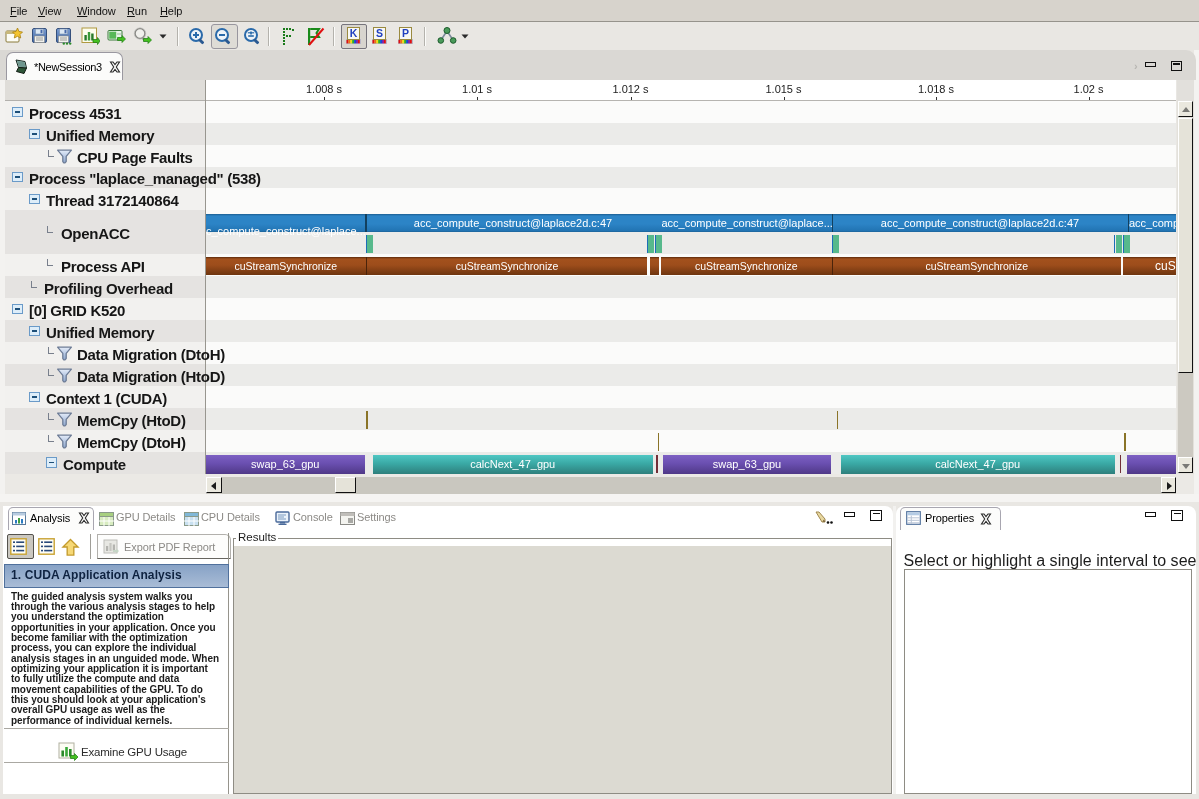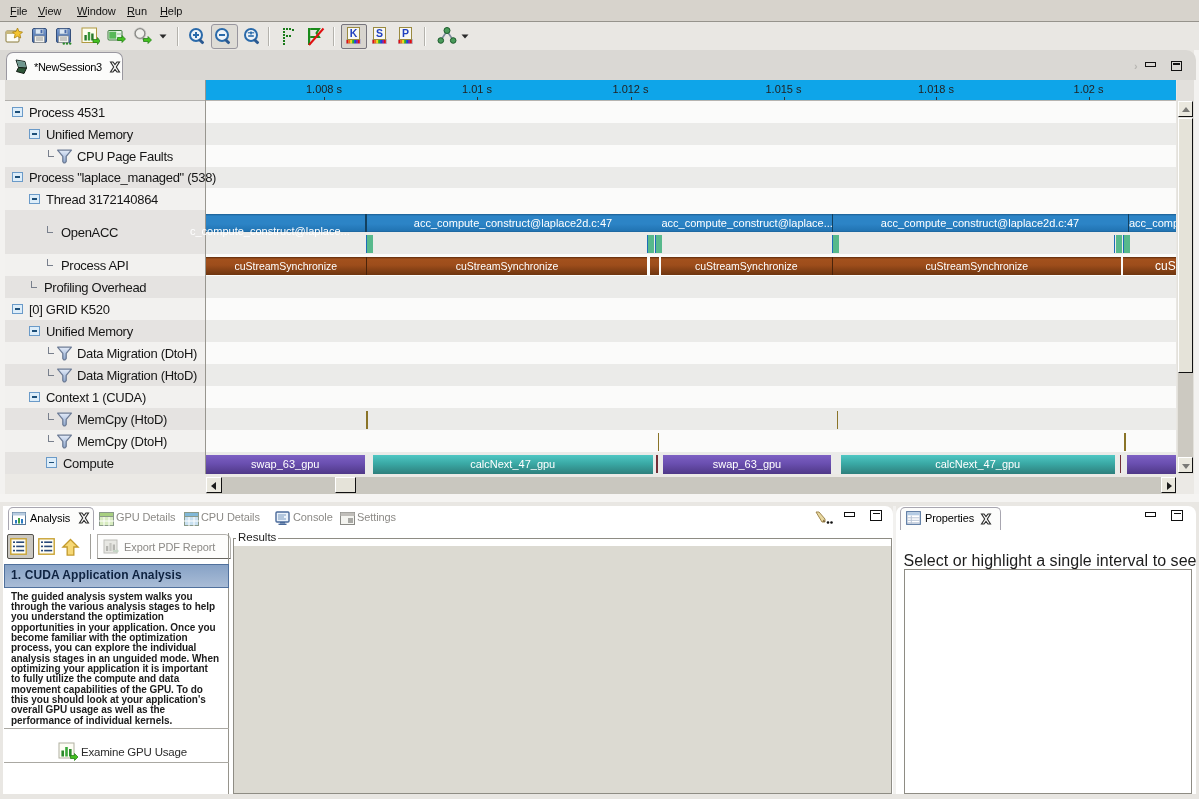--- a/index.html
+++ b/index.html
@@ -13,28 +13,28 @@
 
 #toolbar { position:absolute; left:0; top:22px; width:1199px; height:28px; background:#e9e7e3; }
 .tbi { position:absolute; top:26px; }
 .tbsep { position:absolute; top:5px; width:2px; height:19px; background:#b4b2ac; border-right:1px solid #fcfcfa; }
 
 #tabstrip { position:absolute; left:0; top:50px; width:1196px; height:30px; background:#dad8d4; border-radius:0 10px 0 0; }
 #sessiontab { position:absolute; left:6px; top:2px; width:117px; height:28px; background:#fbfbfa; border:1px solid #9a98a0; border-bottom:none; border-radius:7px 7px 0 0; }
 
 #treeheader { position:absolute; left:5px; top:80px; width:200px; height:21px; background:#dfddd9; border-bottom:1px solid #b2b0ac; }
 #vline205 { position:absolute; left:205px; top:80px; width:1px; height:394px; background:#98968f; }
-#ruler { position:absolute; left:206px; top:80px; width:970px; height:21px; background:#0ea5e9; border-bottom:1px solid #b6b4b0; }
+#ruler { position:absolute; left:206px; top:80px; width:970px; height:21px; background:#ffffff; border-bottom:1px solid #b6b4b0; }
 .rlab { position:absolute; top:3px; font-size:11px; color:#222; transform:translateX(-50%); white-space:nowrap; }
 .rtick { position:absolute; top:17px; width:1.4px; height:3px; background:#333; }
 .trow { position:absolute; left:5px; width:200px; }
 .prow { position:absolute; left:206px; width:970px; }
 .tL { background:#f2f1ef; } .tG { background:#e5e3e1; }
 .pL { background:#fbfbfa; } .pG { background:#ebebe9; }
-.tlab { position:absolute; font-size:13px; font-weight:400; color:#161616; white-space:nowrap; letter-spacing:-0.3px; }
+.tlab { position:absolute; font-size:15px; font-weight:700; color:#161616; white-space:nowrap; letter-spacing:-0.3px; }
 .minus { position:absolute; width:10.5px; height:10.5px; background:#ddedf9; border:1px solid #6a9ac8; }
 .minus::after { content:""; position:absolute; left:1.6px; top:3.4px; width:5.4px; height:1.9px; background:#1d4f79; }
 .lconn { position:absolute; width:6px; height:7px; border-left:1.4px solid #787f8c; border-bottom:1.4px solid #787f8c; }
 
 .bar { position:absolute; font-size:11px; color:#fff; overflow:hidden; white-space:nowrap; }
 .bluebar { background:linear-gradient(180deg,#1b5e91 0,#2c84c6 2px,#2c84c6 55%,#2173b2 95%,#1a5c8e 100%); }
 .brownbar { background:linear-gradient(180deg,#5c2b0c 0,#a3511d 2px,#9d4d1b 45%,#6e350f 100%); }
 .purplebar { background:linear-gradient(180deg,#7d60c3 0,#6a4fb0 45%,#4f3887 100%); }
 .tealbar { background:linear-gradient(180deg,#4fc7c3 0,#3aa9a5 45%,#2e7f7c 100%); }
 .bartext { position:absolute; top:0; height:100%; display:flex; align-items:center; justify-content:center; }
@@ -360,21 +360,21 @@
 <div class="tlab" style="left:77px; top:434.0px">MemCpy (DtoH)</div>
 <div class="prow pG" style="top:452px; height:21.5px"></div>
 <div class="trow tG" style="top:452px; height:21.5px"></div>
 <div class="minus" style="left:46px; top:457.2px"></div>
 <div class="tlab" style="left:63px; top:455.8px">Compute</div>
 <div class="bar bluebar" style="left:206px; top:214px; width:970px; height:18px"></div>
 <div class="abs" style="left:365px; top:214px; width:1.5px; height:18px; background:#12405f"></div>
 
 <div class="abs" style="left:831.5px; top:214px; width:1.5px; height:18px; background:#12405f"></div>
 <div class="abs" style="left:1127.5px; top:214px; width:1.5px; height:18px; background:#12405f"></div>
-<div class="bar bartext" style="left:190px; top:214px; width:159px; height:34px; justify-content:flex-start">c_compute_construct@laplace...</div>
+<div class="bar bartext" style="left:206px; top:214px; width:159px; height:34px; justify-content:flex-start">c_compute_construct@laplace...</div>
 <div class="bar bartext" style="left:366px; top:214px; width:294px; height:18px; justify-content:center">acc_compute_construct@laplace2d.c:47</div>
 <div class="bar bartext" style="left:661.5px; top:214px; width:170.0px; height:18px; justify-content:flex-start">acc_compute_construct@laplace...</div>
 <div class="bar bartext" style="left:833px; top:214px; width:294px; height:18px; justify-content:center">acc_compute_construct@laplace2d.c:47</div>
 <div class="bar bartext" style="left:1129px; top:214px; width:47px; height:18px; justify-content:flex-start">acc_compute_constr</div>
 <div class="abs" style="left:365.5px; top:235px; width:1.2px; height:18px; background:#1d6db8"></div>
 <div class="abs" style="left:366.9px; top:235px; width:6.4px; height:18px; background:#57b98c"></div>
 <div class="abs" style="left:646.5px; top:235px; width:1.2px; height:18px; background:#1d6db8"></div>
 <div class="abs" style="left:648.1px; top:235px; width:6.2px; height:18px; background:#57b98c"></div>
 <div class="abs" style="left:654.5px; top:235px; width:1.2px; height:18px; background:#1d6db8"></div>
 <div class="abs" style="left:656.1px; top:235px; width:6.2px; height:18px; background:#57b98c"></div>

